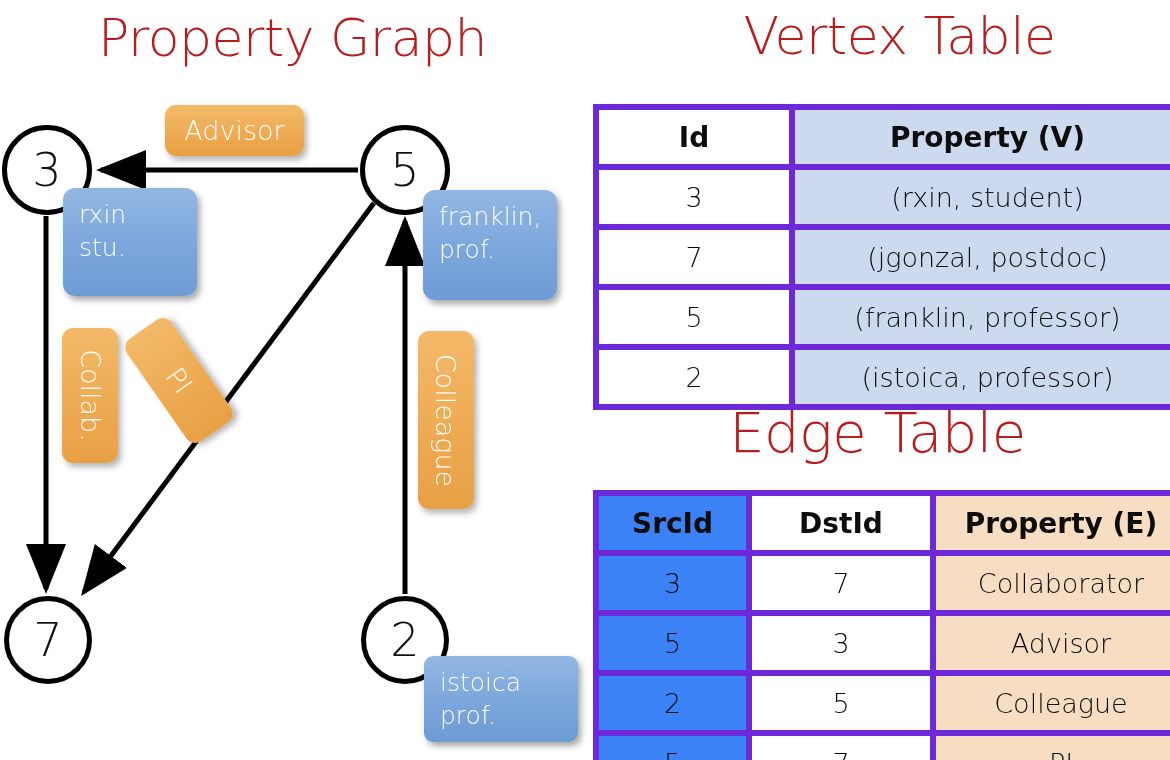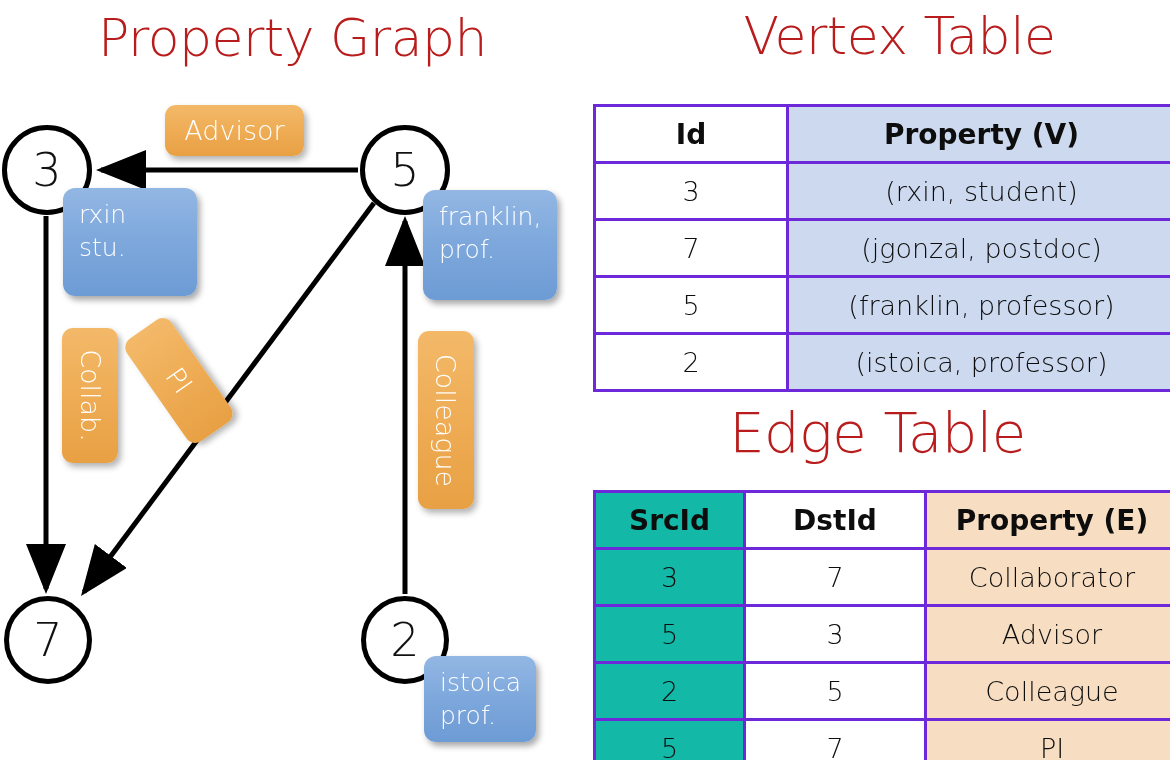--- a/index.html
+++ b/index.html
@@ -59,21 +59,21 @@
     font-weight:300;
     font-size:25px;
     line-height:1.32;
     padding:10px 0 0 16px;
     box-sizing:border-box;
     z-index:7;
   }
   #vbox-rxin{     left:63px; top:188px; width:134px; height:108px;}
   #vbox-franklin{ left:423px;top:190px; width:134px; height:110px;}
   #vbox-jgonzal{  left:63px; top:656px; width:134px; height:86px;}
-  #vbox-istoica{  left:424px;top:656px; width:112px; height:86px;}
+  #vbox-istoica{  left:424px;top:656px; width:154px; height:86px;border-radius:9px;}
   .vbox .l2{display:block;}
 
   
   .ebox{
     position:absolute;
     border-radius:11px;
     background:linear-gradient(180deg,#f3b969 0%,#eeab53 55%,#e8a044 100%);
     box-shadow:3px 4px 6px rgba(0,0,0,0.3);
     color:#ffffff;
     font-family:"DejaVu Sans", sans-serif;
@@ -100,36 +100,36 @@
   
   .tbl{
     position:absolute;
     border-collapse:collapse;
     font-family:"DejaVu Sans", sans-serif;
     font-weight:300;
     color:#0d0d0d;
     table-layout:fixed;
   }
   .tbl td, .tbl th{
-    border:3px solid #6d28d9;
+    border:6px solid #6d28d9;
     text-align:center;
     font-weight:300;
     padding:0;
     font-size:27px;
   }
   .tbl .hdr{ font-weight:700; font-size:28px; }
 
   #vertex-table{ left:593px; top:104px; width:575px; }
   #vertex-table td{ height:54px; }
   #vertex-table .c-id{ width:190px; background:#ffffff; }
   #vertex-table .c-prop{ width:385px; background:#ccd9ef; }
 
   #edge-table{ left:593px; top:490px; width:575px; }
   #edge-table td{ height:54px; }
-  #edge-table .c-src{ width:147px; background:#14b8a6; }
+  #edge-table .c-src{ width:147px; background:#3b82f6; }
   #edge-table .c-dst{ width:178px; background:#ffffff;margin-top:12px; }
   #edge-table .c-prop{ width:250px; background:#f7ddc2; }
 </style>
 </head>
 <body>
 
 <div id="root">
 
   <div class="big-title" id="title-property-graph">Property Graph</div>
   <div class="big-title" id="title-vertex-table">Vertex Table</div>

